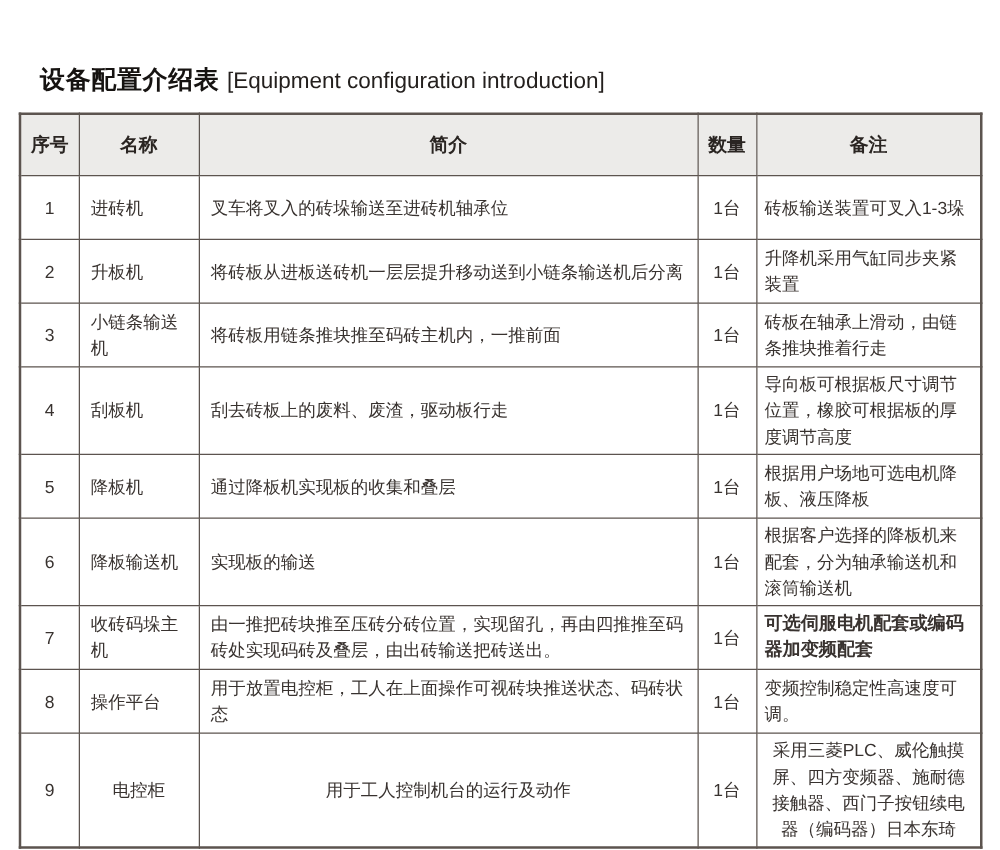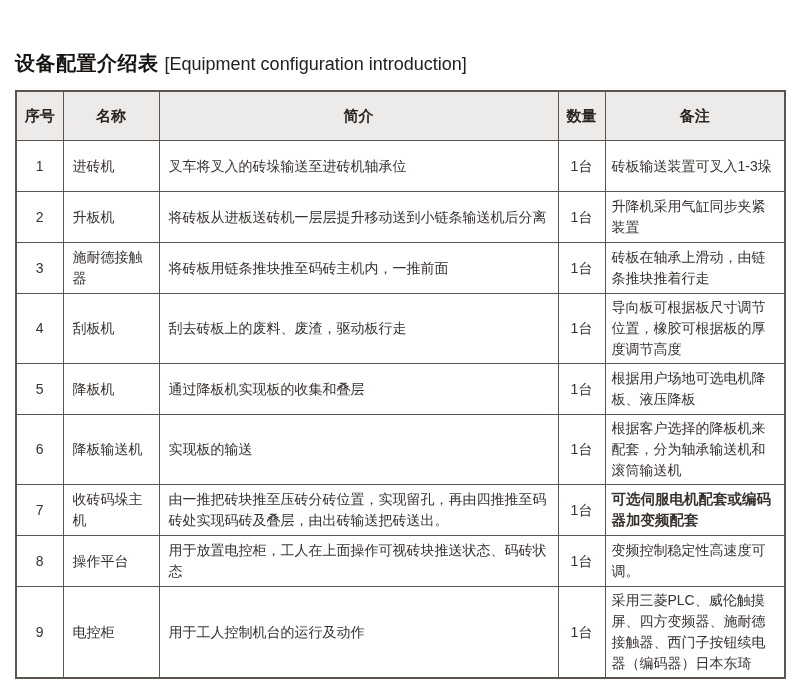--- a/index.html
+++ b/index.html
@@ -2,21 +2,21 @@
 <html><head>
 <meta charset="utf-8">
 <style>
   html,body { margin:0; padding:0; }
   body {
     width:800px; height:680px; background:#ffffff; overflow:hidden;
     font-family:"Liberation Sans","DejaVu Sans",sans-serif;
     color:#35302d;
   }
   .page-title {
-    margin:50px 0 13px 15px;
+    margin:50px 0 13px 32px;
     font-size:20px; font-weight:bold; color:#161311;
     letter-spacing:0.5px;
   }
   .page-title .title-en {
     font-weight:normal; font-size:18px; color:#24201e; letter-spacing:0;
   }
   table.config-table {
     border-collapse:collapse; table-layout:fixed;
     margin-left:15px; width:769px;
     border:2px solid #5c544f;
@@ -30,21 +30,21 @@
     height:48px; text-align:center; padding:0 2px;margin-top:11px;
   }
   .config-table td {
     font-size:14px; line-height:21px; color:#38322f;
     padding:1px 9px; text-align:left; vertical-align:middle;
     background:#ffffff;
   }
   .config-table td.center { text-align:center; padding:3px 2px; }
   .config-table td.remark { padding:3px 6px;margin-left:10px; }
   .config-table tr.r-std  > td { height:44px; }
-  .config-table tr.r-tall > td { height:66px; }
+  .config-table tr.r-tall > td { height:66px;text-align:center; }
   .config-table td.bold { font-weight:bold; font-size:14.5px; }
 </style>
 </head>
 <body>
 
 <h1 class="page-title"><span>设备配置介绍表</span> <span class="title-en">[Equipment configuration introduction]</span></h1>
 
 <table class="config-table">
   <colgroup>
     <col style="width:47px">
@@ -72,21 +72,21 @@
     </tr>
     <tr class="r-std">
       <td class="center">2</td>
       <td>升板机</td>
       <td>将砖板从进板送砖机一层层提升移动送到小链条输送机后分离</td>
       <td class="center">1台</td>
       <td class="remark">升降机采用气缸同步夹紧装置</td>
     </tr>
     <tr class="r-std">
       <td class="center">3</td>
-      <td>施耐德接触器</td>
+      <td>小链条输送机</td>
       <td>将砖板用链条推块推至码砖主机内，一推前面</td>
       <td class="center">1台</td>
       <td class="remark">砖板在轴承上滑动，由链条推块推着行走</td>
     </tr>
     <tr class="r-std">
       <td class="center">4</td>
       <td>刮板机</td>
       <td>刮去砖板上的废料、废渣，驱动板行走</td>
       <td class="center">1台</td>
       <td class="remark">导向板可根据板尺寸调节位置，橡胶可根据板的厚度调节高度</td>

